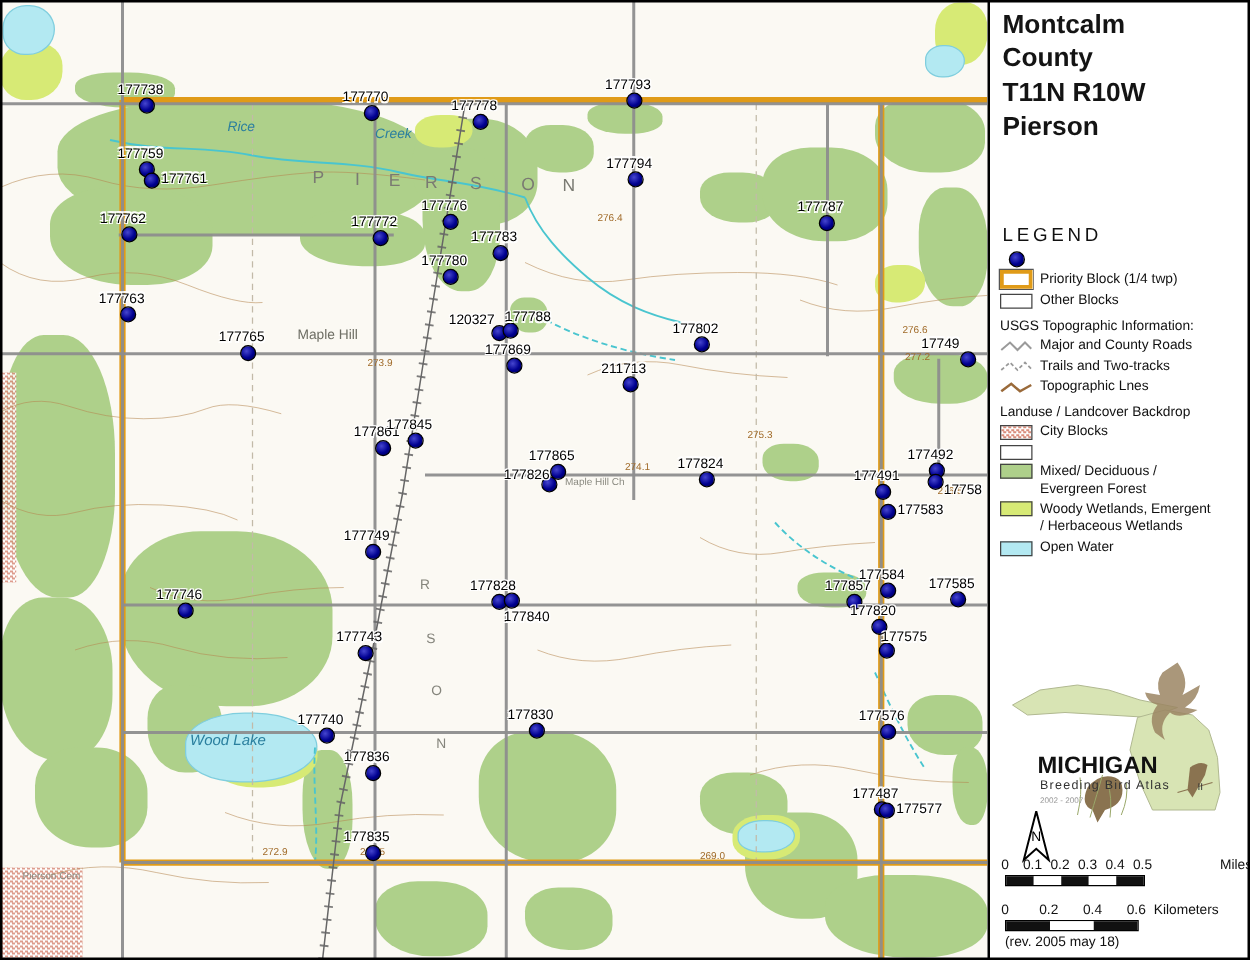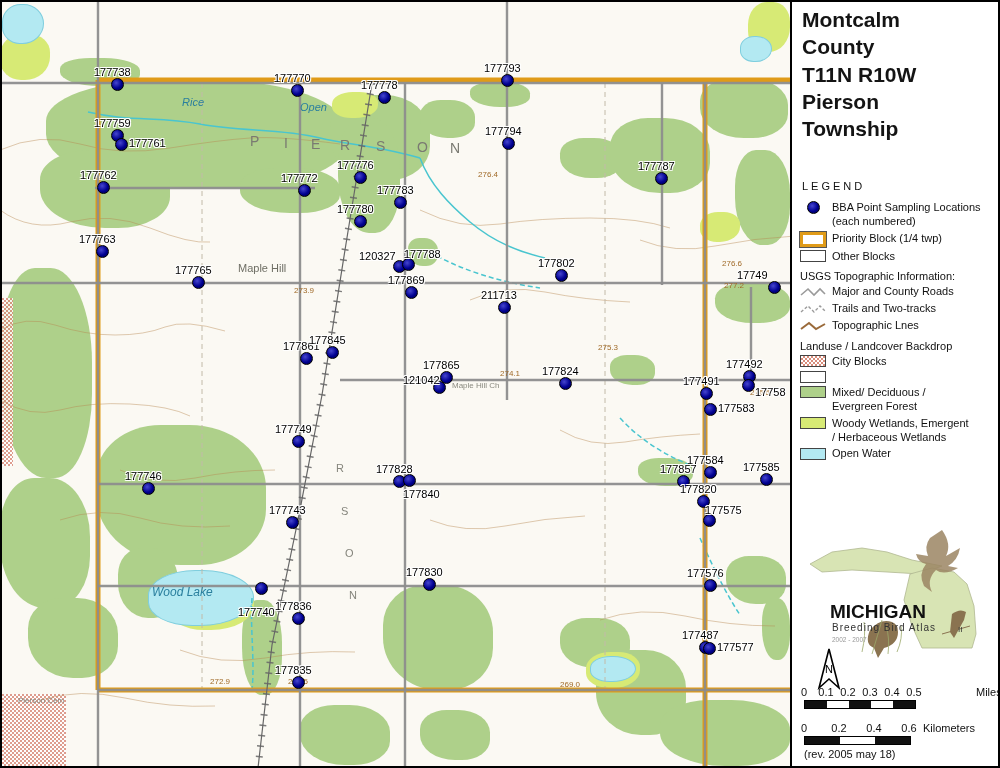--- a/index.html
+++ b/index.html
@@ -21,21 +21,21 @@
   .mlabel.place{color:#6e6e64;font-size:11px;}
   .mlabel.tiny{color:#8a8a80;font-size:8px;}
   .mlabel.elev{color:#a06a28;font-size:8px;text-align:center;}
   .pt{position:absolute;width:11px;height:11px;margin:-6px 0 0 -6px;border-radius:50%;border:1px solid #000;
       background:radial-gradient(circle at 38% 35%,#4646cf 0%,#000090 55%,#000048 100%);z-index:20;}
   .ptlabel{position:absolute;font-size:11px;color:#000;z-index:21;white-space:nowrap;
       text-shadow:1px 1px 0 #fff,-1px -1px 0 #fff,1px -1px 0 #fff,-1px 1px 0 #fff,0 1px 0 #fff,0 -1px 0 #fff;}
   
   #panel{position:absolute;left:790px;top:0;width:210px;height:768px;background:#fff;border-left:2px solid #000;box-sizing:border-box;z-index:30;}
   #title{position:absolute;left:10px;top:6px;font-size:21px;font-weight:bold;color:#141414;line-height:1.3;}
-  #legendhead{position:absolute;left:10px;top:180px;font-size:11px;letter-spacing:3px;color:#111;}
+  #legendhead{position:absolute;left:10px;top:180px;font-size:15px;letter-spacing:3px;color:#111;}
   #legendbody{position:absolute;left:8px;top:198px;width:198px;font-size:11px;color:#111;}
   .li{display:flex;align-items:center;gap:6px;margin:3px 0;line-height:1.25;}
   .li.top{align-items:flex-start;}
   .lhead{margin:7px 0 2px 0;}
   .sw{width:26px;height:12px;flex:0 0 26px;box-sizing:border-box;}
   .sw.priority{border:3px solid #e09b18;height:15px;box-shadow:0 0 0 1px #555;}
   .sw.plain{border:1px solid #444;background:#fff;}
   .sw.forest{background:#aed08a;border:1px solid #444;}
   .sw.wet{background:#d7ea75;border:1px solid #444;}
   .sw.water{background:#b3e9f2;border:1px solid #444;}
@@ -137,21 +137,21 @@
       <path d="M300,83 L300,768" fill="none" stroke="#8d8d8d" stroke-width="2.4" opacity="0.95"></path>
       <path d="M405,83 L405,768" fill="none" stroke="#8d8d8d" stroke-width="2.4" opacity="0.95"></path>
       <path d="M507,0 L507,400" fill="none" stroke="#8d8d8d" stroke-width="2.4" opacity="0.95"></path>
       <path d="M662,83 L662,285" fill="none" stroke="#8d8d8d" stroke-width="2.4" opacity="0.95"></path>
       <path d="M705,83 L705,768" fill="none" stroke="#8d8d8d" stroke-width="2.4" opacity="0.95"></path>
       <path d="M751,287 L751,380" fill="none" stroke="#8d8d8d" stroke-width="2.4" opacity="0.95"></path>
       <path d="M372,83 L345,250 L322,395 L298,520 L272,645 L258,768" fill="none" stroke="#666" stroke-width="1.2"></path>
       <path d="M372,83 L345,250 L322,395 L298,520 L272,645 L258,768" fill="none" stroke="#666" stroke-width="7" stroke-dasharray="1.5,9" opacity="0.85"></path>
     </svg>
     <span class="mlabel water" style="left: 182px; top: 96px;">Rice</span>
-    <span class="mlabel water" style="left: 300px; top: 101px;">Open</span>
+    <span class="mlabel water" style="left: 300px; top: 101px;">Creek</span>
     <span class="mlabel twp" style="left: 250px; top: 133px;">P</span>
     <span class="mlabel twp" style="left: 284px; top: 135px;">I</span>
     <span class="mlabel twp" style="left: 311px; top: 136px;">E</span>
     <span class="mlabel twp" style="left: 340px; top: 137px;">R</span>
     <span class="mlabel twp" style="left: 376px; top: 138px;">S</span>
     <span class="mlabel twp" style="left: 417px; top: 139px;">O</span>
     <span class="mlabel twp" style="left: 450px; top: 140px;">N</span>
     <span class="mlabel place" style="left: 238px; top: 262px;">Maple Hill</span>
     <span class="mlabel tiny" style="left: 452px; top: 381px;">Maple Hill Ch</span>
     <span class="mlabel water-i" style="left: 152px; top: 585px;">Wood Lake</span>
@@ -212,21 +212,21 @@
     <span class="ptlabel" style="left: 481px; top: 289px;">211713</span>
     <div class="pt" style="left: 774px; top: 287px;"></div>
     <span class="ptlabel" style="left: 737px; top: 269px;">17749</span>
     <div class="pt" style="left: 306px; top: 358px;"></div>
     <span class="ptlabel" style="left: 283px; top: 340px;">177861</span>
     <div class="pt" style="left: 332px; top: 352px;"></div>
     <span class="ptlabel" style="left: 309px; top: 334px;">177845</span>
     <div class="pt" style="left: 446px; top: 377px;"></div>
     <span class="ptlabel" style="left: 423px; top: 359px;">177865</span>
     <div class="pt" style="left: 439px; top: 387px;"></div>
-    <span class="ptlabel" style="left: 403px; top: 374px;">121042</span>
+    <span class="ptlabel" style="left: 403px; top: 374px;">177826</span>
     <div class="pt" style="left: 565px; top: 383px;"></div>
     <span class="ptlabel" style="left: 542px; top: 365px;">177824</span>
     <div class="pt" style="left: 749px; top: 376px;"></div>
     <span class="ptlabel" style="left: 726px; top: 358px;">177492</span>
     <div class="pt" style="left: 748px; top: 385px;"></div>
     <span class="ptlabel" style="left: 755px; top: 386px;">17758</span>
     <div class="pt" style="left: 706px; top: 393px;"></div>
     <span class="ptlabel" style="left: 683px; top: 375px;">177491</span>
     <div class="pt" style="left: 710px; top: 409px;"></div>
     <span class="ptlabel" style="left: 718px; top: 402px;">177583</span>
@@ -244,54 +244,49 @@
     <span class="ptlabel" style="left: 660px; top: 463px;">177857</span>
     <div class="pt" style="left: 710px; top: 472px;"></div>
     <span class="ptlabel" style="left: 687px; top: 454px;">177584</span>
     <div class="pt" style="left: 766px; top: 479px;"></div>
     <span class="ptlabel" style="left: 743px; top: 461px;">177585</span>
     <div class="pt" style="left: 703px; top: 501px;"></div>
     <span class="ptlabel" style="left: 680px; top: 483px;">177820</span>
     <div class="pt" style="left: 709px; top: 520px;"></div>
     <span class="ptlabel" style="left: 705px; top: 504px;">177575</span>
     <div class="pt" style="left: 261px; top: 588px;"></div>
-    <span class="ptlabel" style="left: 238px; top: 570px; margin-top: 36px;">177740</span>
+    <span class="ptlabel" style="left: 238px; top: 570px;">177740</span>
     <div class="pt" style="left: 429px; top: 584px;"></div>
     <span class="ptlabel" style="left: 406px; top: 566px;">177830</span>
     <div class="pt" style="left: 298px; top: 618px;"></div>
     <span class="ptlabel" style="left: 275px; top: 600px;">177836</span>
     <div class="pt" style="left: 710px; top: 585px;"></div>
     <span class="ptlabel" style="left: 687px; top: 567px;">177576</span>
     <div class="pt" style="left: 705px; top: 647px;"></div>
     <span class="ptlabel" style="left: 682px; top: 629px;">177487</span>
     <div class="pt" style="left: 709px; top: 648px;"></div>
     <span class="ptlabel" style="left: 717px; top: 641px;">177577</span>
     <div class="pt" style="left: 298px; top: 682px;"></div>
     <span class="ptlabel" style="left: 275px; top: 664px;">177835</span>
   </div>
 
 <div id="panel">
   <div id="title">
       <div>Montcalm</div>
       <div>County</div>
       <div>T11N R10W</div>
       <div>Pierson</div>
-      <div>Township</div>
     </div>
   <div id="legendhead">LEGEND</div>
 
   <div id="legendbody">
     <div class="li top">
       <span class="sw dot">
           <span class="dotglyph"></span>
         </span>
-      <div>
-        <div>BBA Point Sampling Locations</div>
-        <div>(each numbered)</div>
-      </div>
     </div>
     <div class="li">
       <span class="sw priority"></span>
       <span>Priority Block (1/4 twp)</span>
     </div>
     <div class="li">
       <span class="sw plain"></span>
       <span>Other Blocks</span>
     </div>
     <div class="lhead">USGS Topographic Information:</div>

